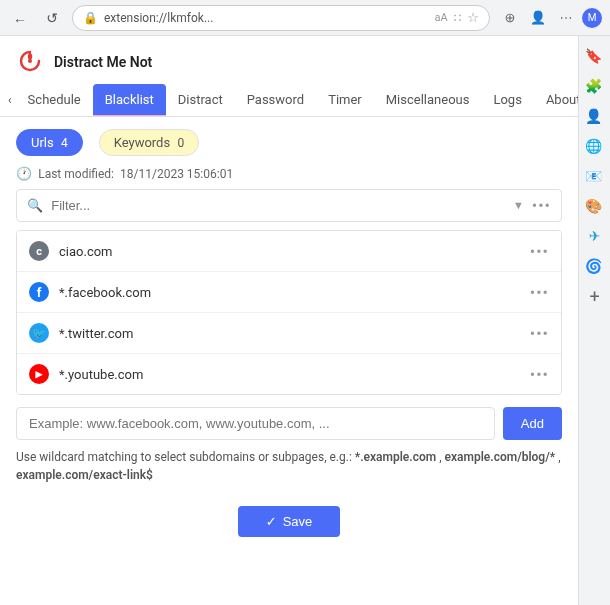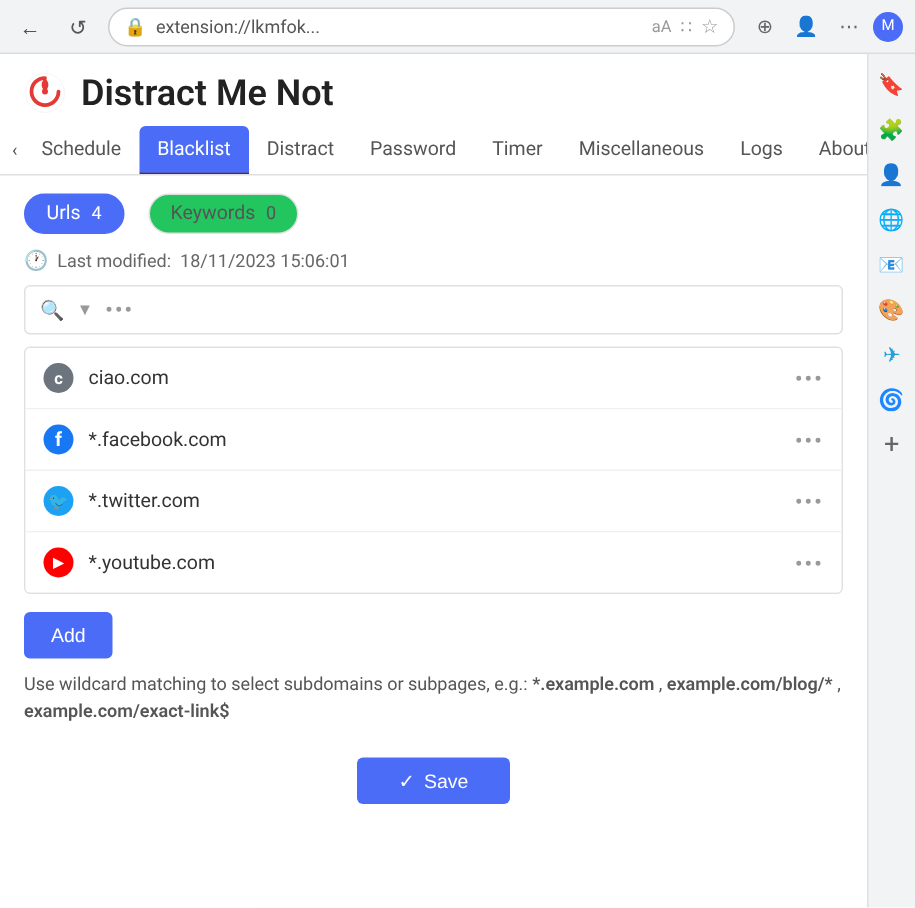--- a/index.html
+++ b/index.html
@@ -92,21 +92,21 @@
     }
 
     
     .app-header {
       display: flex;
       align-items: center;
       padding: 12px 16px 8px;
       gap: 10px;
     }
     .app-title {
-      font-size: 24px;
+      font-size: 14px;
       font-weight: 600;
       color: #222;
     }
 
     
     .tabs-nav {
       display: flex;
       align-items: center;
       border-bottom: 1px solid #e0e0e0;
       padding: 0 4px;
@@ -124,38 +124,38 @@
       color: #555;
       cursor: pointer;
       white-space: nowrap;
       border-bottom: 2px solid transparent;
       margin-bottom: -1px;
     }
     .tab-item.active {
       color: #fff;
       background: #4a6cf7;
       border-radius: 4px 4px 0 0;
-      border-bottom: 2px solid #7f1d1d;
+      border-bottom: 2px solid #f9a8d4;
     }
 
     
     .inner-tabs {
       display: flex;
       padding: 12px 16px 8px;
       gap: 16px;
       align-items: flex-end;
     }
     .inner-tab {
       padding: 5px 14px;
       border: 1px solid #e0e0e0;
       border-radius: 20px;
       font-size: 13px;
       cursor: pointer;
       color: #555;
-      background: #22c55e;
+      background: #fef9c3;
     }
     .inner-tab.active {
       background: #4a6cf7;
       color: #fff;
       border-color: #4a6cf7;
     }
     .inner-tab .badge {
       margin-left: 4px;
       font-size: 12px;
     }
@@ -384,20 +384,21 @@
 
       <div class="modified-info">
         <span class="clock-icon">🕐</span>
         <span>Last modified:</span>
         <span>18/11/2023 15:06:01</span>
       </div>
 
 
       <div class="filter-bar">
         <span class="filter-icon">🔍</span>
+        <input class="filter-input" type="text" placeholder="Filter..." style="">
         <span class="filter-dropdown">▼</span>
         <span class="filter-more">•••</span>
       </div>
 
       <div class="url-list">
 
         <div class="url-item">
           <div class="url-favicon c-icon">c</div>
           <span class="url-text">ciao.com</span>
           <span class="url-more">•••</span>
@@ -417,20 +418,21 @@
 
         <div class="url-item">
           <div class="url-favicon yt-icon">▶</div>
           <span class="url-text">*.youtube.com</span>
           <span class="url-more">•••</span>
         </div>
 
       </div>
 
       <div class="add-url-section">
+        <input class="add-url-input" type="text" placeholder="Example: www.facebook.com, www.youtube.com, ..." style="">
         <button class="add-btn">Add</button>
       </div>
 
       <div class="wildcard-hint">
         <span>Use wildcard matching to select subdomains or subpages, e.g.: </span>
         <strong>*.example.com</strong>
         <span>, </span>
         <strong>example.com/blog/*</strong>
         <span>,</span>
         <br>

